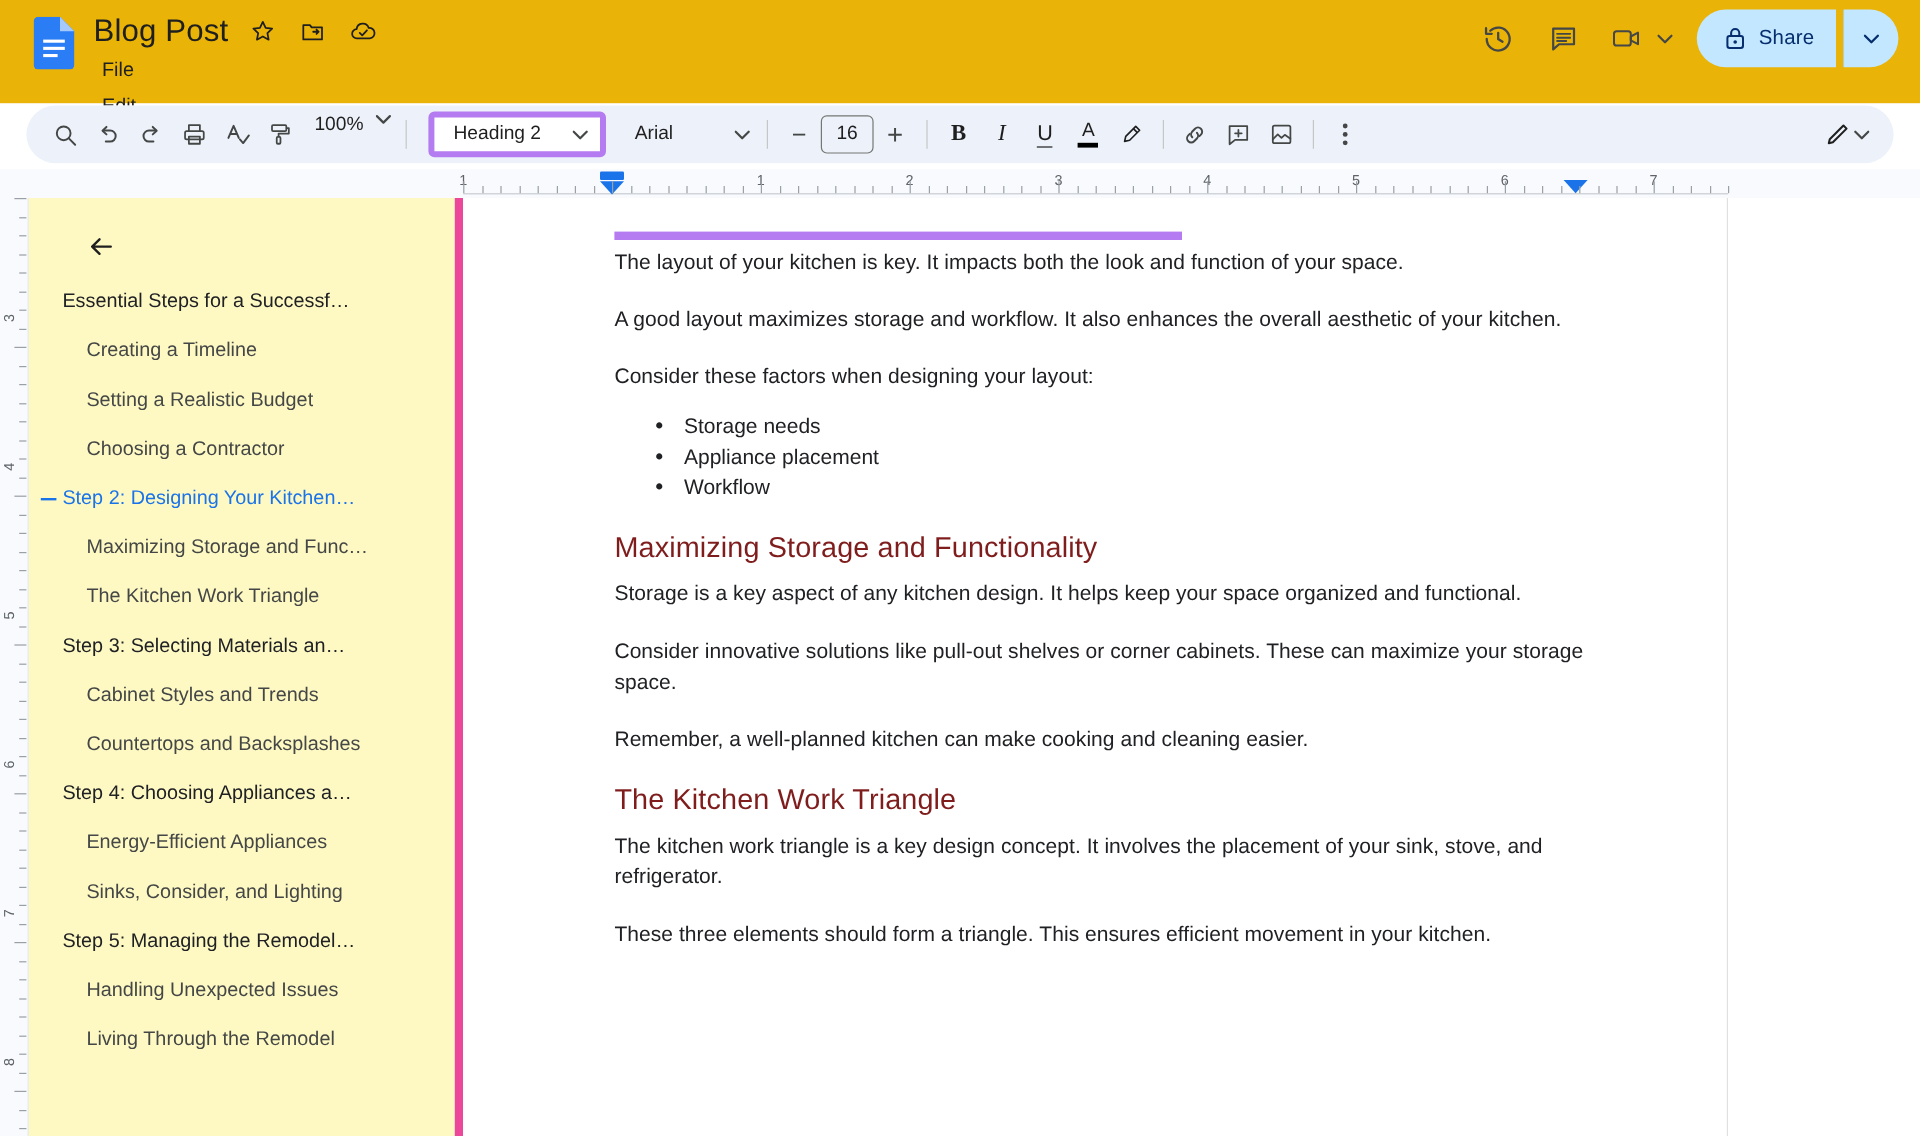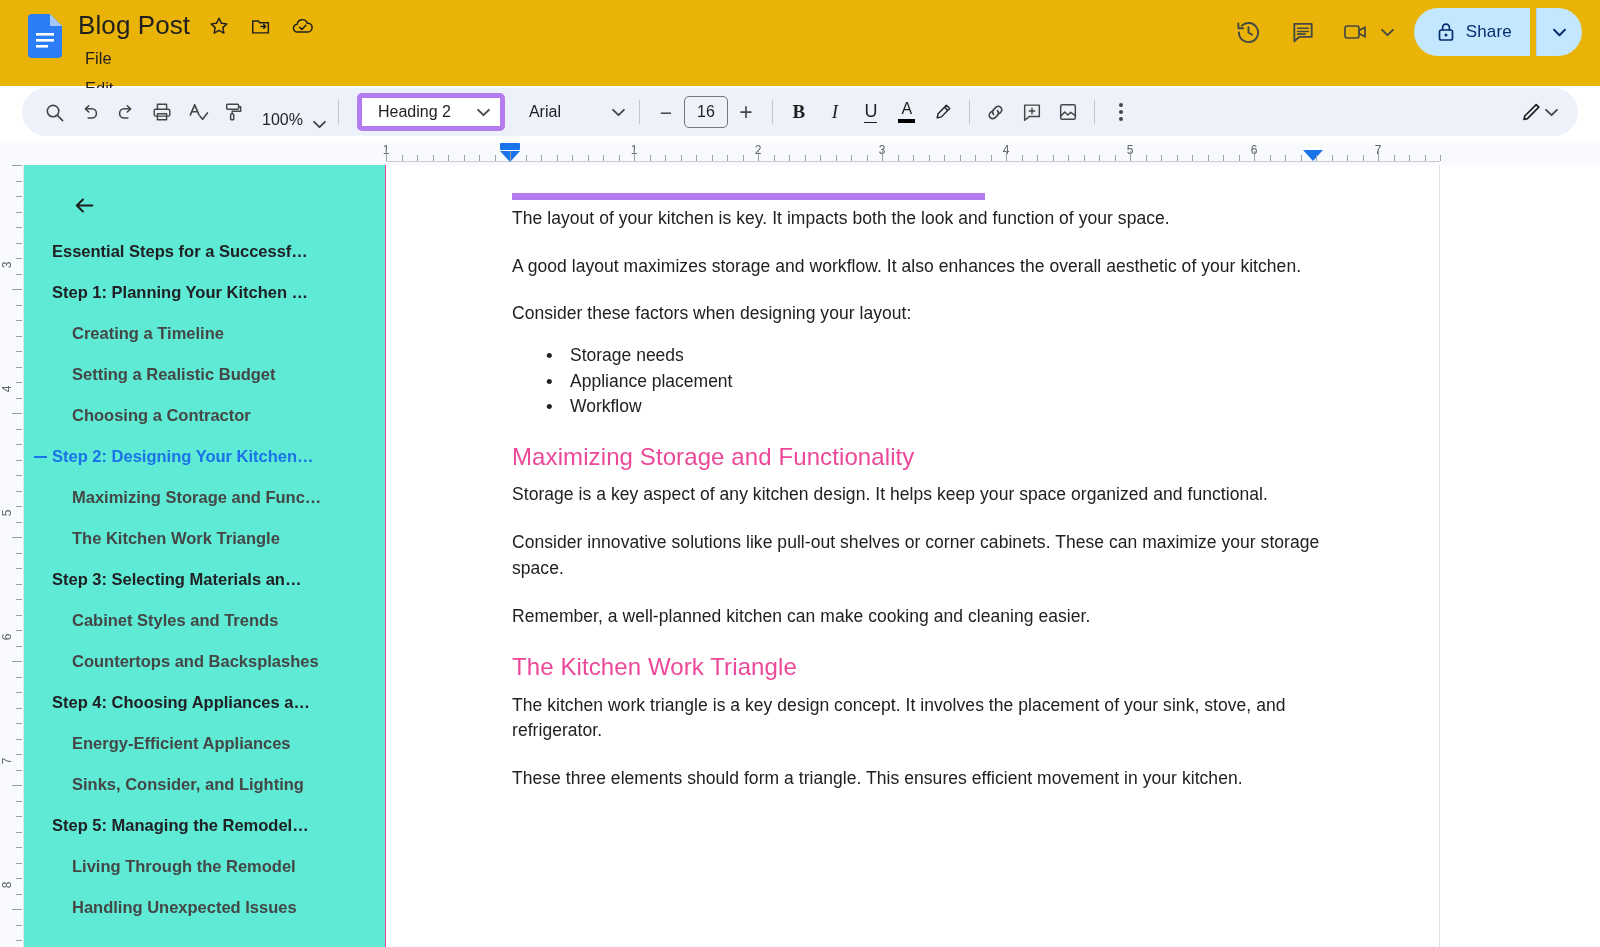--- a/index.html
+++ b/index.html
@@ -40,21 +40,21 @@
   }
 
   
   .toolbar-wrap { position: absolute; top: 88px; left: 0; width: 1600px; height: 52px; background: #ffffff; }
   .toolbar {
     position: absolute; left: 22px; top: 0; width: 1556px; height: 48px;
     background: #edf2fa; border-radius: 24px; display: flex; align-items: center; padding: 0 14px;
   }
   .tb-btn { width: 36px; height: 36px; border-radius: 50%; display: flex; align-items: center; justify-content: center; cursor: pointer; flex: none; }
   .tb-sep { width: 1px; height: 24px; background: #c4c7c5; margin: 0 8px; flex: none; }
-  .zoom-ctl { display: flex; align-items: flex-end; gap: 2px; padding: 0 4px 0 10px; height: 34px; border-radius: 6px; cursor: pointer; flex: none; }
+  .zoom-ctl { display: flex; align-items: flex-start; gap: 2px; padding: 0 4px 0 10px; height: 34px; border-radius: 6px; cursor: pointer; flex: none; }
   .zoom-val { font-size: 16px; color: #1f1f1f; }
   .style-box {
     display: flex; align-items: center; justify-content: space-between;
     width: 148px; height: 38px; margin-left: 10px; background: #ffffff; border-radius: 5px; padding: 0 10px 0 16px;
     border: 5px solid #b57bf0; cursor: pointer; flex: none;
   }
   .style-label { font-size: 16px; color: #1f1f1f; }
   .font-ctl { display: flex; align-items: center; justify-content: space-between; width: 112px; height: 34px; margin-left: 14px; border-radius: 6px; padding: 0 6px 0 10px; cursor: pointer; flex: none; }
   .font-label { font-size: 16px; color: #1f1f1f; }
   .size-box {
@@ -75,39 +75,39 @@
   .tick-num { position: absolute; top: 2px; font-size: 12px; color: #5f6368; transform: translateX(-50%); }
   .vtick { position: absolute; background: #9aa0a6; right: 2px; }
   .vtick.major { height: 1px; width: 10px; }
   .vtick.minor { height: 1px; width: 6px; }
   .vtick-num { position: absolute; right: 13px; font-size: 12px; color: #5f6368; transform: translateY(-50%) rotate(-90deg); transform-origin: center; }
   .indent-left-top { position: absolute; left: 500px; top: 2px; width: 20px; height: 7px; background: #1a73e8; border-radius: 1px; cursor: pointer; }
   .indent-left-bot { position: absolute; left: 500px; top: 10px; width: 0; height: 0; border-left: 10px solid transparent; border-right: 10px solid transparent; border-top: 11px solid #1a73e8; cursor: pointer; }
   .indent-right { position: absolute; left: 1303px; top: 9px; width: 0; height: 0; border-left: 10px solid transparent; border-right: 10px solid transparent; border-top: 11px solid #1a73e8; cursor: pointer; }
 
   
-  .sidebar { position: absolute; left: 24px; top: 165px; width: 362px; height: 782px; background: #5eead4; border-right: 1px solid #ec4899; overflow: hidden; font-weight: bold; }
+  .sidebar { position: absolute; left: 24px; top: 165px; width: 362px; height: 782px; background: #fef9c3; border-right: 7px solid #ec4899; overflow: hidden; }
   .back-btn { position: absolute; left: 38px; top: 18px; width: 44px; height: 44px; border-radius: 50%; display: flex; align-items: center; justify-content: center; cursor: pointer; }
   .outline-list { position: absolute; left: 0; top: 66px; width: 362px; }
   .outline-item { display: flex; align-items: center; height: 41px; cursor: pointer; position: relative; }
   .outline-item .txt {
     font-size: 16.5px; color: #3c4043; white-space: nowrap; overflow: hidden; text-overflow: clip;
   }
   .outline-item.lvl1 .txt { color: #202124; padding-left: 28px; }
   .outline-item.lvl2 .txt { color: #444746; padding-left: 48px; }
   .outline-item.active .txt { color: #1a73e8; padding-left: 28px; }
   .collapse-dash { position: absolute; left: 10px; width: 13px; height: 2px; background: #1a73e8; }
 
   
   .doc-area { position: absolute; left: 386px; top: 165px; width: 1214px; height: 782px; background: #ffffff; overflow: hidden; }
   .page { position: absolute; left: 0; top: 0; width: 1054px; min-height: 782px; background: #ffffff; border-right: 1px solid #e0e0e0; }
   .content { position: absolute; left: 126px; top: 24px; width: 810px; }
   .h2 { font-size: 27px; color: #1f1f1f; font-weight: 400; line-height: 1.25; letter-spacing: .1px; }
   .h2-underline { width: 473px; height: 7px; background: #b57bf0; margin-top: 4px; }
-  .h3 { font-size: 24px; color: #ec4899; font-weight: 400; line-height: 1.3; letter-spacing: .1px; }
+  .h3 { font-size: 24px; color: #7f1d1d; font-weight: 400; line-height: 1.3; letter-spacing: .1px; }
   .para { font-size: 17.5px; color: #202124; line-height: 1.47; letter-spacing: .05px; }
   .bullets { margin: 0; padding-left: 58px; list-style: none; }
   .bullets li { font-size: 17.5px; color: #202124; line-height: 1.45; position: relative; }
   .bullets li::before { content: "\2022"; position: absolute; left: -24px; top: -1px; font-size: 19px; color: #202124; }
   .sp-16 { height: 16px; }
   .sp-22 { height: 22px; }
   .sp-10 { height: 10px; }
   .sp-6 { height: 6px; }
 </style>
 </head>
@@ -489,23 +489,20 @@
   <div class="sidebar">
     <div class="back-btn">
       <svg width="25" height="25" viewBox="0 0 24 24" fill="none" stroke="#1f1f1f" stroke-width="1.9">
         <path d="M19.5 12H5M10.5 6.2L4.6 12l5.9 5.8" stroke-linecap="round" stroke-linejoin="round"></path>
       </svg>
     </div>
     <div class="outline-list" id="outline-list">
         <div class="outline-item lvl1">
           <div class="txt">Essential Steps for a Successf…</div>
         </div>
-        <div class="outline-item lvl1">
-          <div class="txt">Step 1: Planning Your Kitchen …</div>
-        </div>
         <div class="outline-item lvl2">
           <div class="txt">Creating a Timeline</div>
         </div>
         <div class="outline-item lvl2">
           <div class="txt">Setting a Realistic Budget</div>
         </div>
         <div class="outline-item lvl2">
           <div class="txt">Choosing a Contractor</div>
         </div>
         <div class="outline-item active">
@@ -533,24 +530,24 @@
         <div class="outline-item lvl2">
           <div class="txt">Energy-Efficient Appliances</div>
         </div>
         <div class="outline-item lvl2">
           <div class="txt">Sinks, Consider, and Lighting</div>
         </div>
         <div class="outline-item lvl1">
           <div class="txt">Step 5: Managing the Remodel…</div>
         </div>
         <div class="outline-item lvl2">
+          <div class="txt">Handling Unexpected Issues</div>
+        </div>
+        <div class="outline-item lvl2">
           <div class="txt">Living Through the Remodel</div>
-        </div>
-        <div class="outline-item lvl2">
-          <div class="txt">Handling Unexpected Issues</div>
         </div>
       </div>
   </div>
 
   <div class="doc-area">
     <div class="page">
       <div class="content">
         <div class="h2-underline"></div>
         <div class="sp-6"></div>
         <div class="para">The layout of your kitchen is key. It impacts both the look and function of your space.</div>

